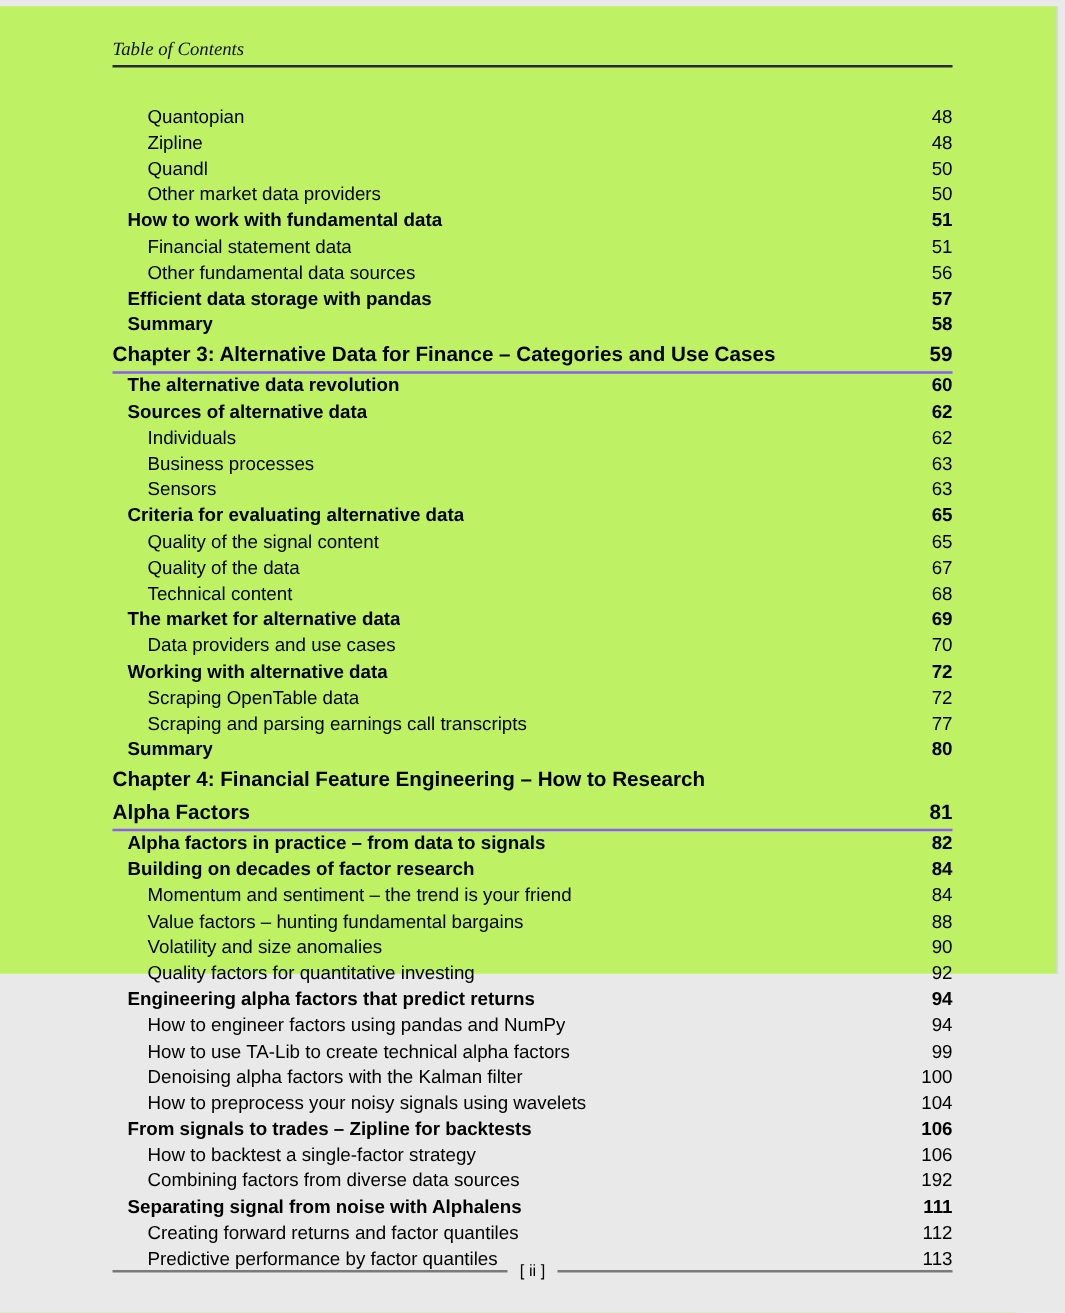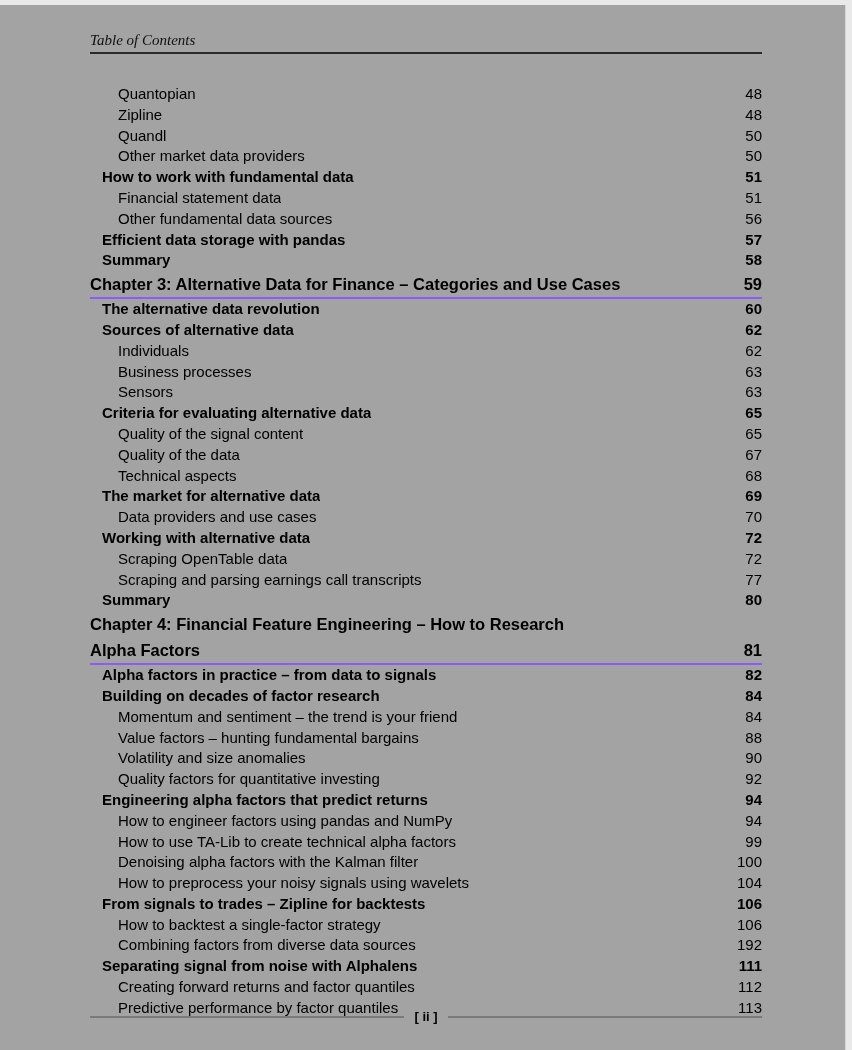--- a/index.html
+++ b/index.html
@@ -9,22 +9,22 @@
     height: 1050px;
     background: #e9e9e9;
     font-family: "Liberation Sans", sans-serif;
     overflow: hidden;
   }
   .page {
     position: absolute;
     top: 5px;
     left: 0;
     width: 845px;
-    height: 1045px;
-    background: #a3a3a3;
+    height: 774px;
+    background: #bef264;
     border-right: 1px solid #d6d6d6;
   }
   .content {
     margin-left: 90px;
     width: 672px;
   }
   .doc-header {
     padding-top: 26px;
   }
   .doc-header-title {
@@ -76,21 +76,21 @@
     display: flex;
     align-items: center;
   }
   .footer-line {
     flex: 1;
     height: 2px;
     background: #7a7a7a;
   }
   .footer-label {
     font-size: 13px;
-    font-weight: bold;
+    font-weight: normal;
     color: #000000;
     padding: 0 10px;
     line-height: 18px;
     text-align: center;
   }
 </style>
 </head>
 <body>
 
 <div class="page">
@@ -168,21 +168,21 @@
   </div>
         <div class="row l2">
     <span class="title">Quality of the signal content</span>
     <span class="pagenum">65</span>
   </div>
         <div class="row l2">
     <span class="title">Quality of the data</span>
     <span class="pagenum">67</span>
   </div>
         <div class="row l2">
-    <span class="title">Technical aspects</span>
+    <span class="title">Technical content</span>
     <span class="pagenum">68</span>
   </div>
         <div class="row l1">
     <span class="title">The market for alternative data</span>
     <span class="pagenum">69</span>
   </div>
         <div class="row l2">
     <span class="title">Data providers and use cases</span>
     <span class="pagenum">70</span>
   </div>

